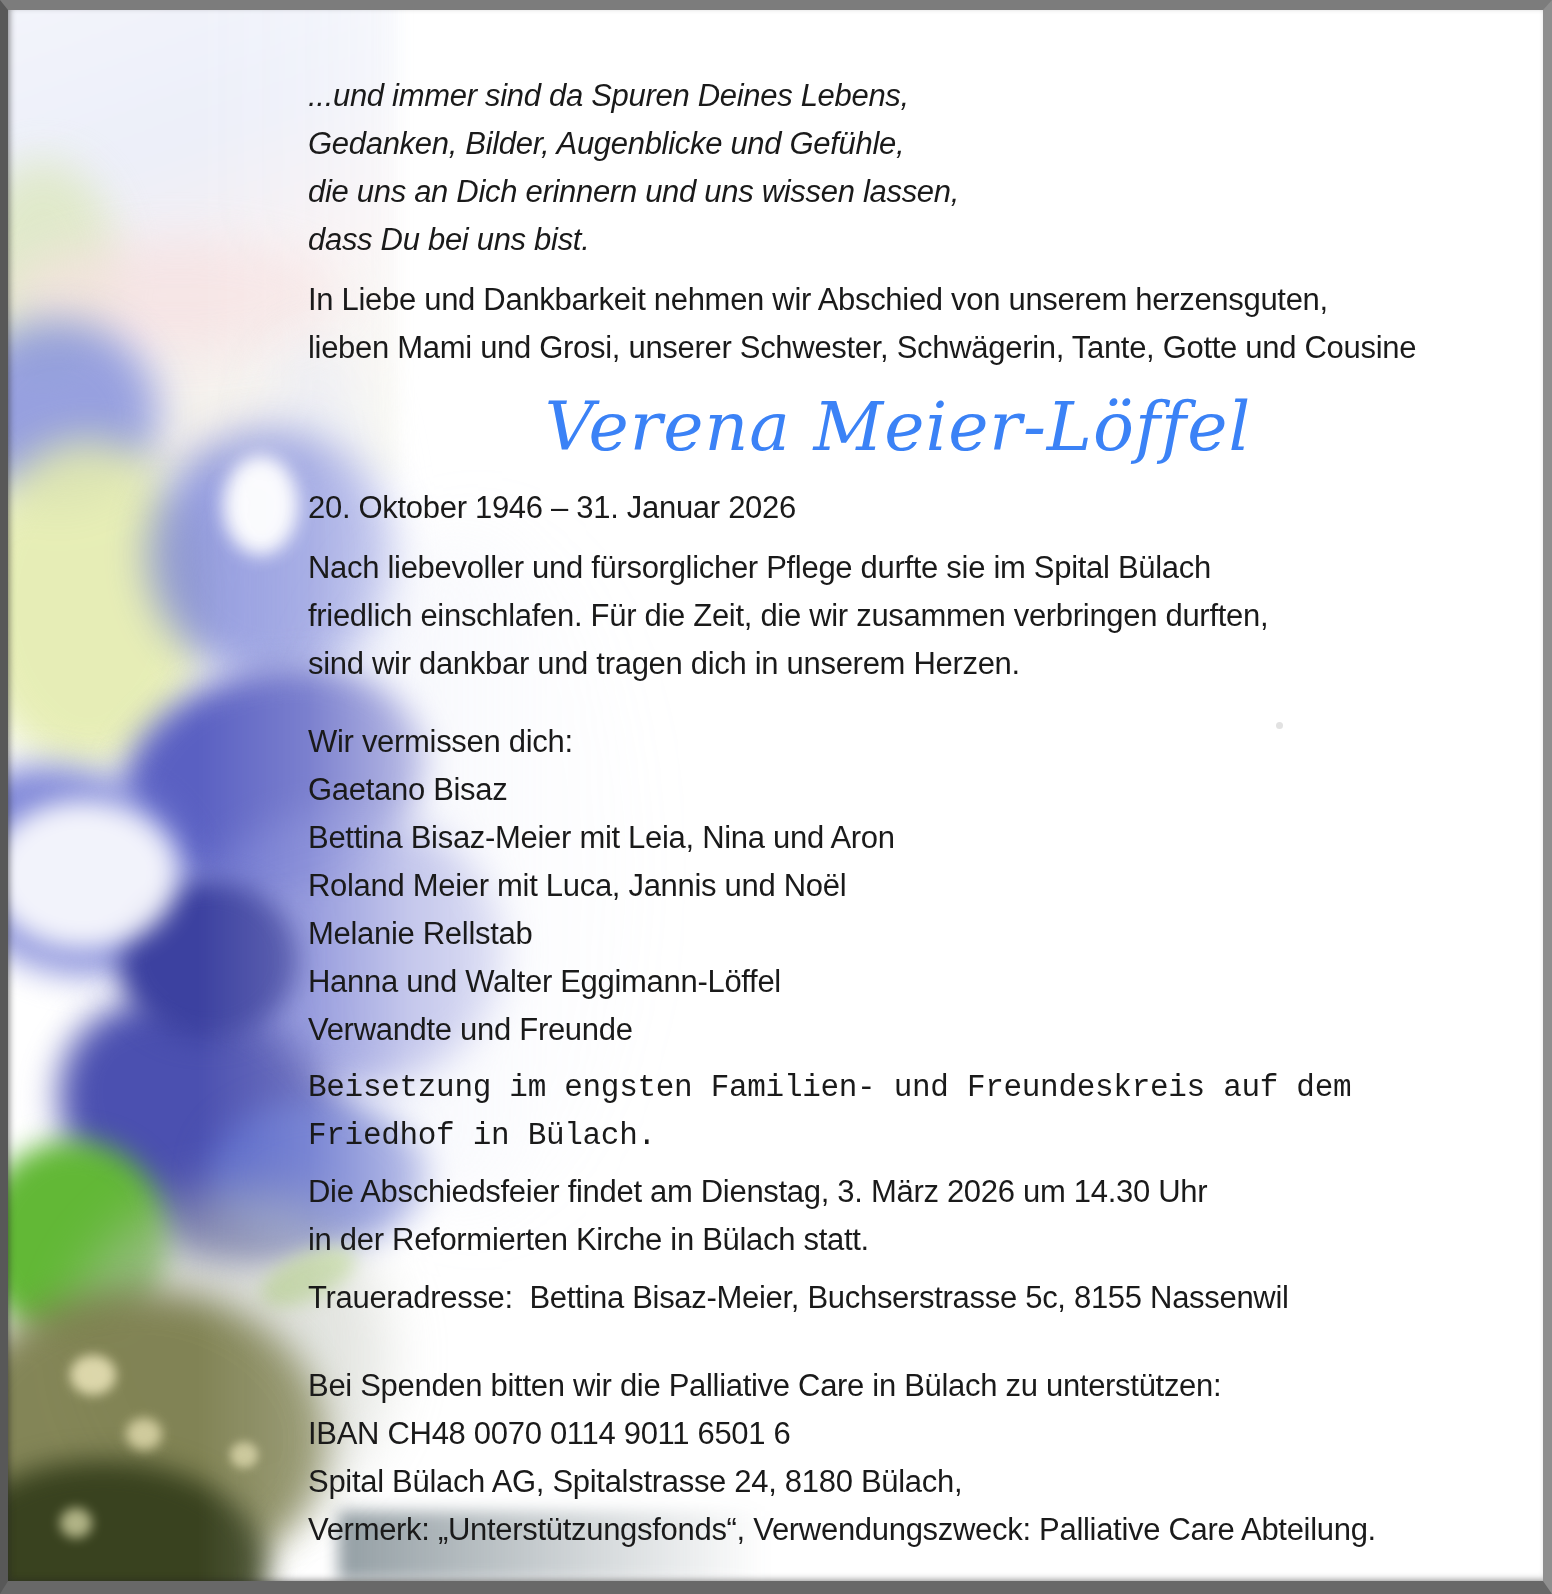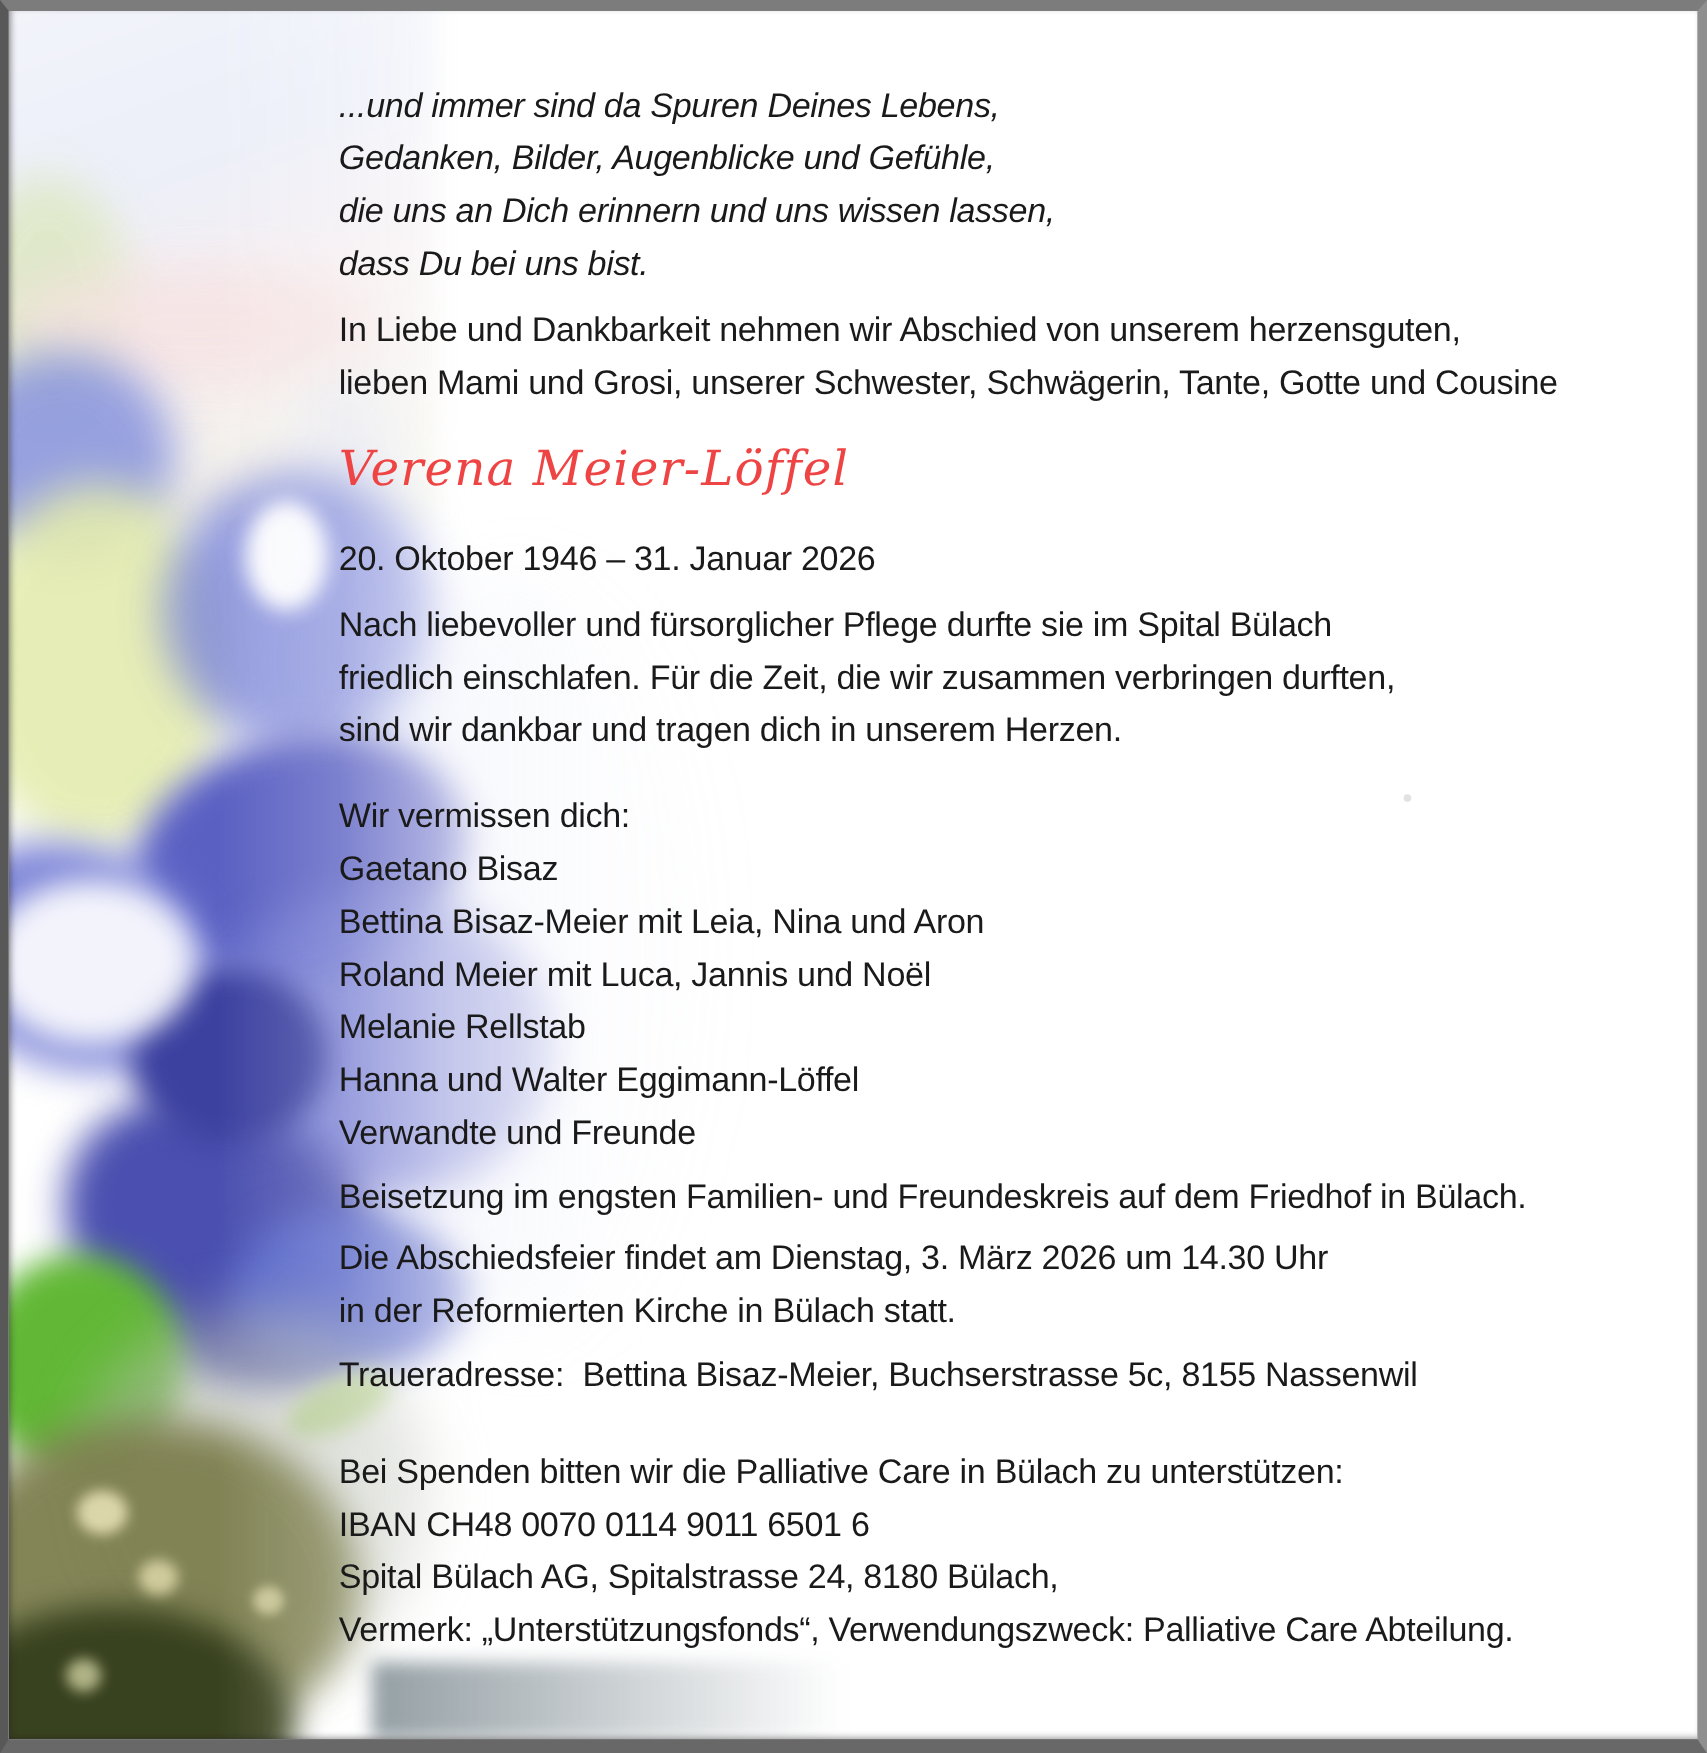--- a/index.html
+++ b/index.html
@@ -65,27 +65,28 @@
   .content {
     position:absolute; left:300px; top:0; width:1180px; z-index:2;
     color:#1a1a1a;
     font-size:31px; line-height:48px; letter-spacing:-0.3px;
   }
   .poem        { margin-top:62px; font-style:italic; }
   .intro       { margin-top:12px; }
   .deceased-name {
     margin-top:0px;
     font-family:"DejaVu Serif", serif; font-style:italic;
-    font-size:44px; line-height:110px; letter-spacing:1px;
-    color:#ef4444;
+    font-size:68px; line-height:110px; letter-spacing:1px;
+    color:#3b82f6;
+    text-align:center;
   }
   .dates       { margin-top:2px; }
   .passing     { margin-top:12px; }
   .missing     { margin-top:30px; }
-  .burial      { margin-top:10px; }
+  .burial      { margin-top:10px;font-family:Liberation Mono, monospace; }
   .service     { margin-top:8px; }
   .address     { margin-top:10px; white-space:pre-wrap; }
   .donation    { margin-top:40px; }
   .line { display:block; }
   .speck { position:absolute; width:7px; height:7px; border-radius:50%; background:#e2e2e2; z-index:1; }
 </style>
 </head>
 <body>
 
 <div class="page">

